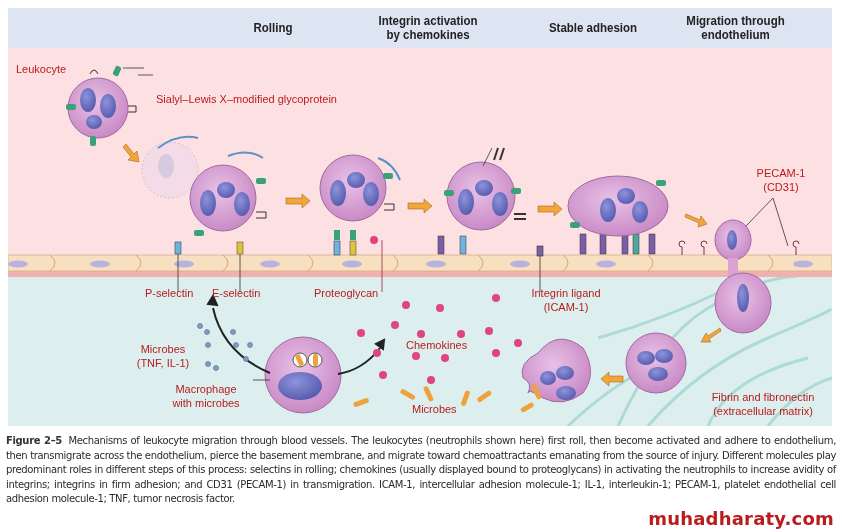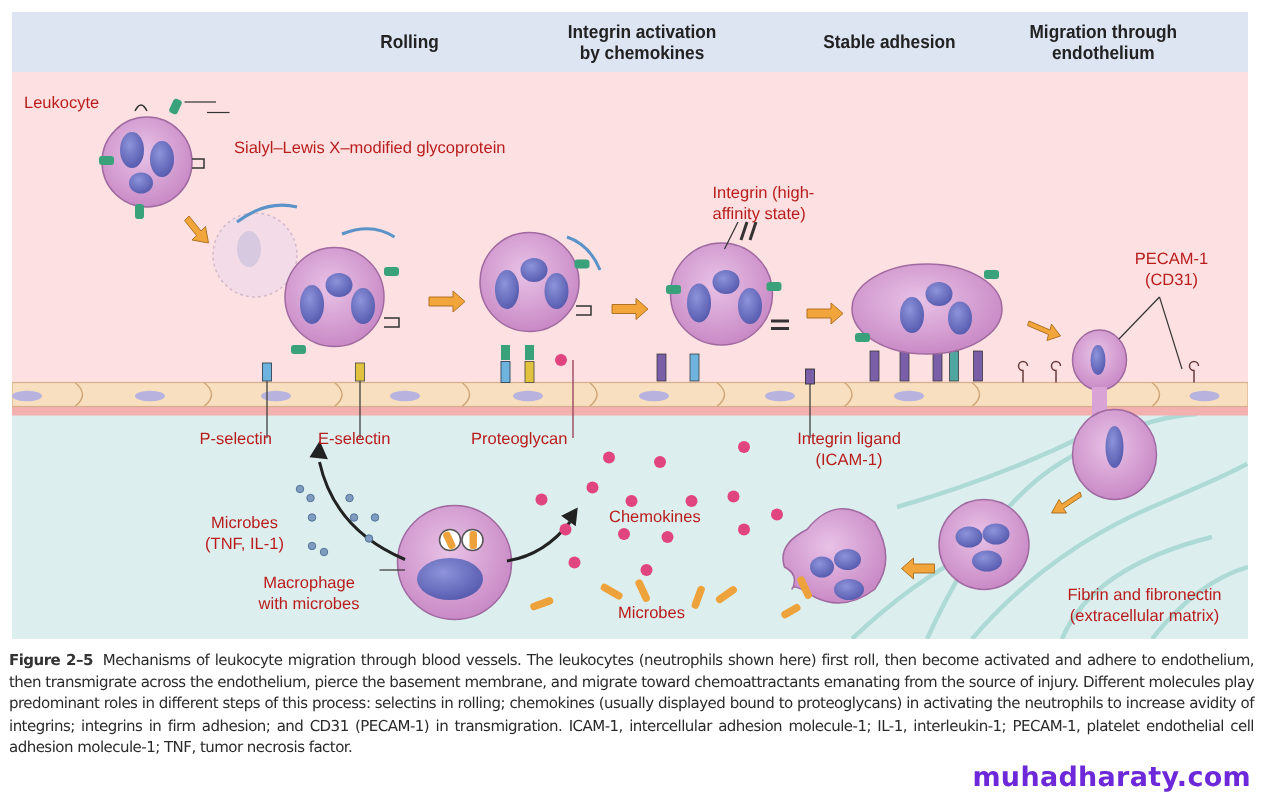--- a/index.html
+++ b/index.html
@@ -7,21 +7,21 @@
   #figure{position:absolute;left:8px;top:8px;width:824px;height:418px;overflow:hidden;}
   #header{position:absolute;left:0;top:0;width:824px;height:40px;background:#dde4f2;}
   .hdr{position:absolute;font-family:"Liberation Sans",sans-serif;font-weight:bold;font-size:12.5px;color:#222;text-align:center;line-height:14px;transform:scaleX(0.92);}
   #pinkzone{position:absolute;left:0;top:40px;width:824px;height:212px;background:#fde1e2;}
   #tealzone{position:absolute;left:0;top:268px;width:824px;height:150px;background:#dcefee;}
   svg#art{position:absolute;left:0;top:0;}
   .lbl{position:absolute;font-size:11px;color:#b91c1c;white-space:nowrap;line-height:14px;}
   .lbl.c{text-align:center;}
   #caption{position:absolute;left:6px;top:434px;width:830px;font-family:"DejaVu Sans",sans-serif;font-size:10px;line-height:14.6px;color:#2a2a2a;text-align:justify;letter-spacing:-0.35px;}
   #caption .figno{font-weight:bold;color:#333;margin-right:3px;}
-  #watermark{position:absolute;right:8px;top:508px;font-family:"DejaVu Sans",sans-serif;font-weight:bold;font-size:18px;color:#6d28d9;letter-spacing:0.2px;}
+  #watermark{position:absolute;right:8px;top:508px;font-family:"DejaVu Sans",sans-serif;font-weight:bold;font-size:18px;color:#b91c1c;letter-spacing:0.2px;}
 </style>
 </head>
 <body>
 
 <div id="figure">
   <div id="header">
     <div class="hdr" style="left:230px;top:13px;width:70px;">Rolling</div>
     <div class="hdr" style="left:355px;top:6px;width:130px;">
       <div>Integrin activation</div>
       <div>by chemokines</div>
@@ -270,29 +270,25 @@
       <line x1="130" y1="67" x2="145" y2="67"></line>
       <line x1="484" y1="140" x2="475" y2="158"></line>
       <line x1="765" y1="190" x2="738" y2="218"></line>
       <line x1="765" y1="190" x2="780" y2="238"></line>
       <line x1="245" y1="372" x2="262" y2="372"></line>
     </g>
   </svg>
 
   <div class="lbl" style="left:8px;top:54px;">Leukocyte</div>
   <div class="lbl" style="left:148px;top:54px;margin-top:30px;">Sialyl–Lewis X–modified glycoprotein</div>
-  <div class="lbl" style="left:467px;top:114px;">
-    <div>Integrin (high-</div>
-    <div>affinity state)</div>
-  </div>
   <div class="lbl c" style="left:738px;top:158px;width:70px;">
     <div>PECAM-1</div>
     <div>(CD31)</div>
   </div>
-  <div class="lbl" style="left:125px;top:278px;">P-selectin</div>
+  <div class="lbl" style="left:137px;top:278px;">P-selectin</div>
   <div class="lbl" style="left:204px;top:278px;">E-selectin</div>
   <div class="lbl" style="left:306px;top:278px;">Proteoglycan</div>
   <div class="lbl c" style="left:508px;top:278px;width:100px;">
     <div>Integrin ligand</div>
     <div>(ICAM-1)</div>
   </div>
   <div class="lbl c" style="left:120px;top:334px;width:70px;">
     <div>Microbes</div>
     <div>(TNF, IL-1)</div>
   </div>

